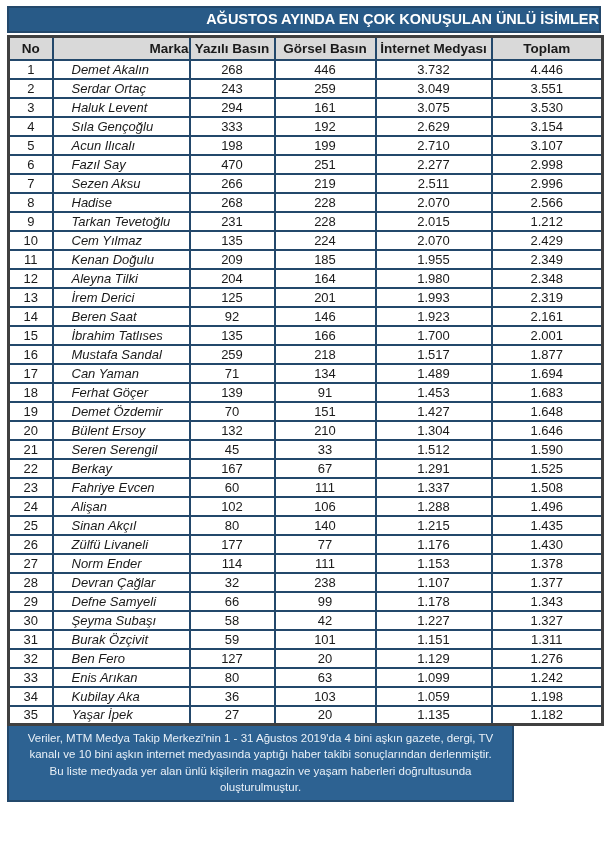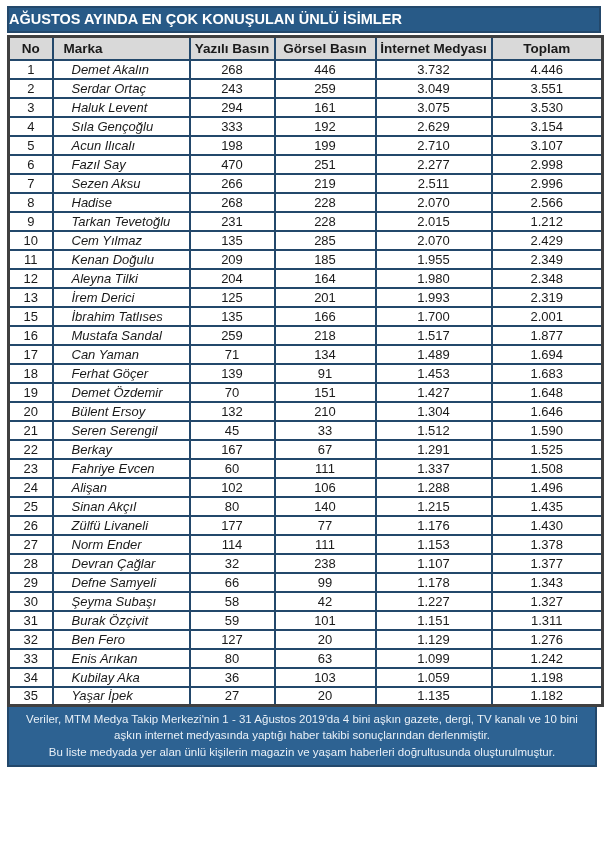--- a/index.html
+++ b/index.html
@@ -9,21 +9,21 @@
     font-family: "Liberation Sans", "DejaVu Sans", sans-serif;
     padding: 6px 7px;
     color: #1a1a1a;
   }
   .title-bar {
     background: #285a87;
     border: 2px solid #23486b;
     color: #ffffff;
     font-weight: bold;
     font-size: 14.5px;
-    text-align: left;
+    text-align: right;
     height: 27px;
     line-height: 23px;
     margin-bottom: 2px;
   }
   table.tbl {
     width: 594px;
     border-collapse: collapse;
     table-layout: fixed;
     border: 3px solid #404040;
   }
@@ -32,36 +32,36 @@
     overflow: hidden;
     white-space: nowrap;
   }
   .tbl thead th {
     background: #d9d9d9;
     font-size: 13.5px;
     font-weight: bold;
     height: 23px;
     text-align: center;
   }
-  .tbl thead th.c-name { text-align: left; padding-left: 10px; }
+  .tbl thead th.c-name { text-align: right; padding-left: 10px; }
   .tbl tbody td {
     background: #ffffff;
     font-size: 13px;
     height: 19px;
     text-align: center;
   }
   .tbl td.c-name { text-align: left; padding-left: 18px; font-style: italic; }
   col.w-no { width: 44px; }
   col.w-name { width: 137px; }
   col.w-yazili { width: 85px; }
   col.w-gorsel { width: 101px; }
   col.w-internet { width: 116px; }
   col.w-toplam { width: 111px; }
   .footer {
-    width: 590px;
+    width: 507px;
     background: #2d6292;
     border: 2px solid #23486b;
     border-top: none;
     color: #e9f0f7;
     font-size: 11.5px;
     text-align: center;
     padding: 4px 8px 5px 8px;
     line-height: 1.42;
   }
 </style>
@@ -159,21 +159,21 @@
         <td class="c-name">Tarkan Tevetoğlu</td>
         <td class="c-num">231</td>
         <td class="c-num">228</td>
         <td class="c-num">2.015</td>
         <td class="c-num">1.212</td>
       </tr>
       <tr>
         <td class="c-no">10</td>
         <td class="c-name">Cem Yılmaz</td>
         <td class="c-num">135</td>
-        <td class="c-num">285</td>
+        <td class="c-num">224</td>
         <td class="c-num">2.070</td>
         <td class="c-num">2.429</td>
       </tr>
       <tr>
         <td class="c-no">11</td>
         <td class="c-name">Kenan Doğulu</td>
         <td class="c-num">209</td>
         <td class="c-num">185</td>
         <td class="c-num">1.955</td>
         <td class="c-num">2.349</td>
@@ -186,20 +186,28 @@
         <td class="c-num">1.980</td>
         <td class="c-num">2.348</td>
       </tr>
       <tr>
         <td class="c-no">13</td>
         <td class="c-name">İrem Derici</td>
         <td class="c-num">125</td>
         <td class="c-num">201</td>
         <td class="c-num">1.993</td>
         <td class="c-num">2.319</td>
+      </tr>
+      <tr>
+        <td class="c-no">14</td>
+        <td class="c-name">Beren Saat</td>
+        <td class="c-num">92</td>
+        <td class="c-num">146</td>
+        <td class="c-num">1.923</td>
+        <td class="c-num">2.161</td>
       </tr>
       <tr>
         <td class="c-no">15</td>
         <td class="c-name">İbrahim Tatlıses</td>
         <td class="c-num">135</td>
         <td class="c-num">166</td>
         <td class="c-num">1.700</td>
         <td class="c-num">2.001</td>
       </tr>
       <tr>

